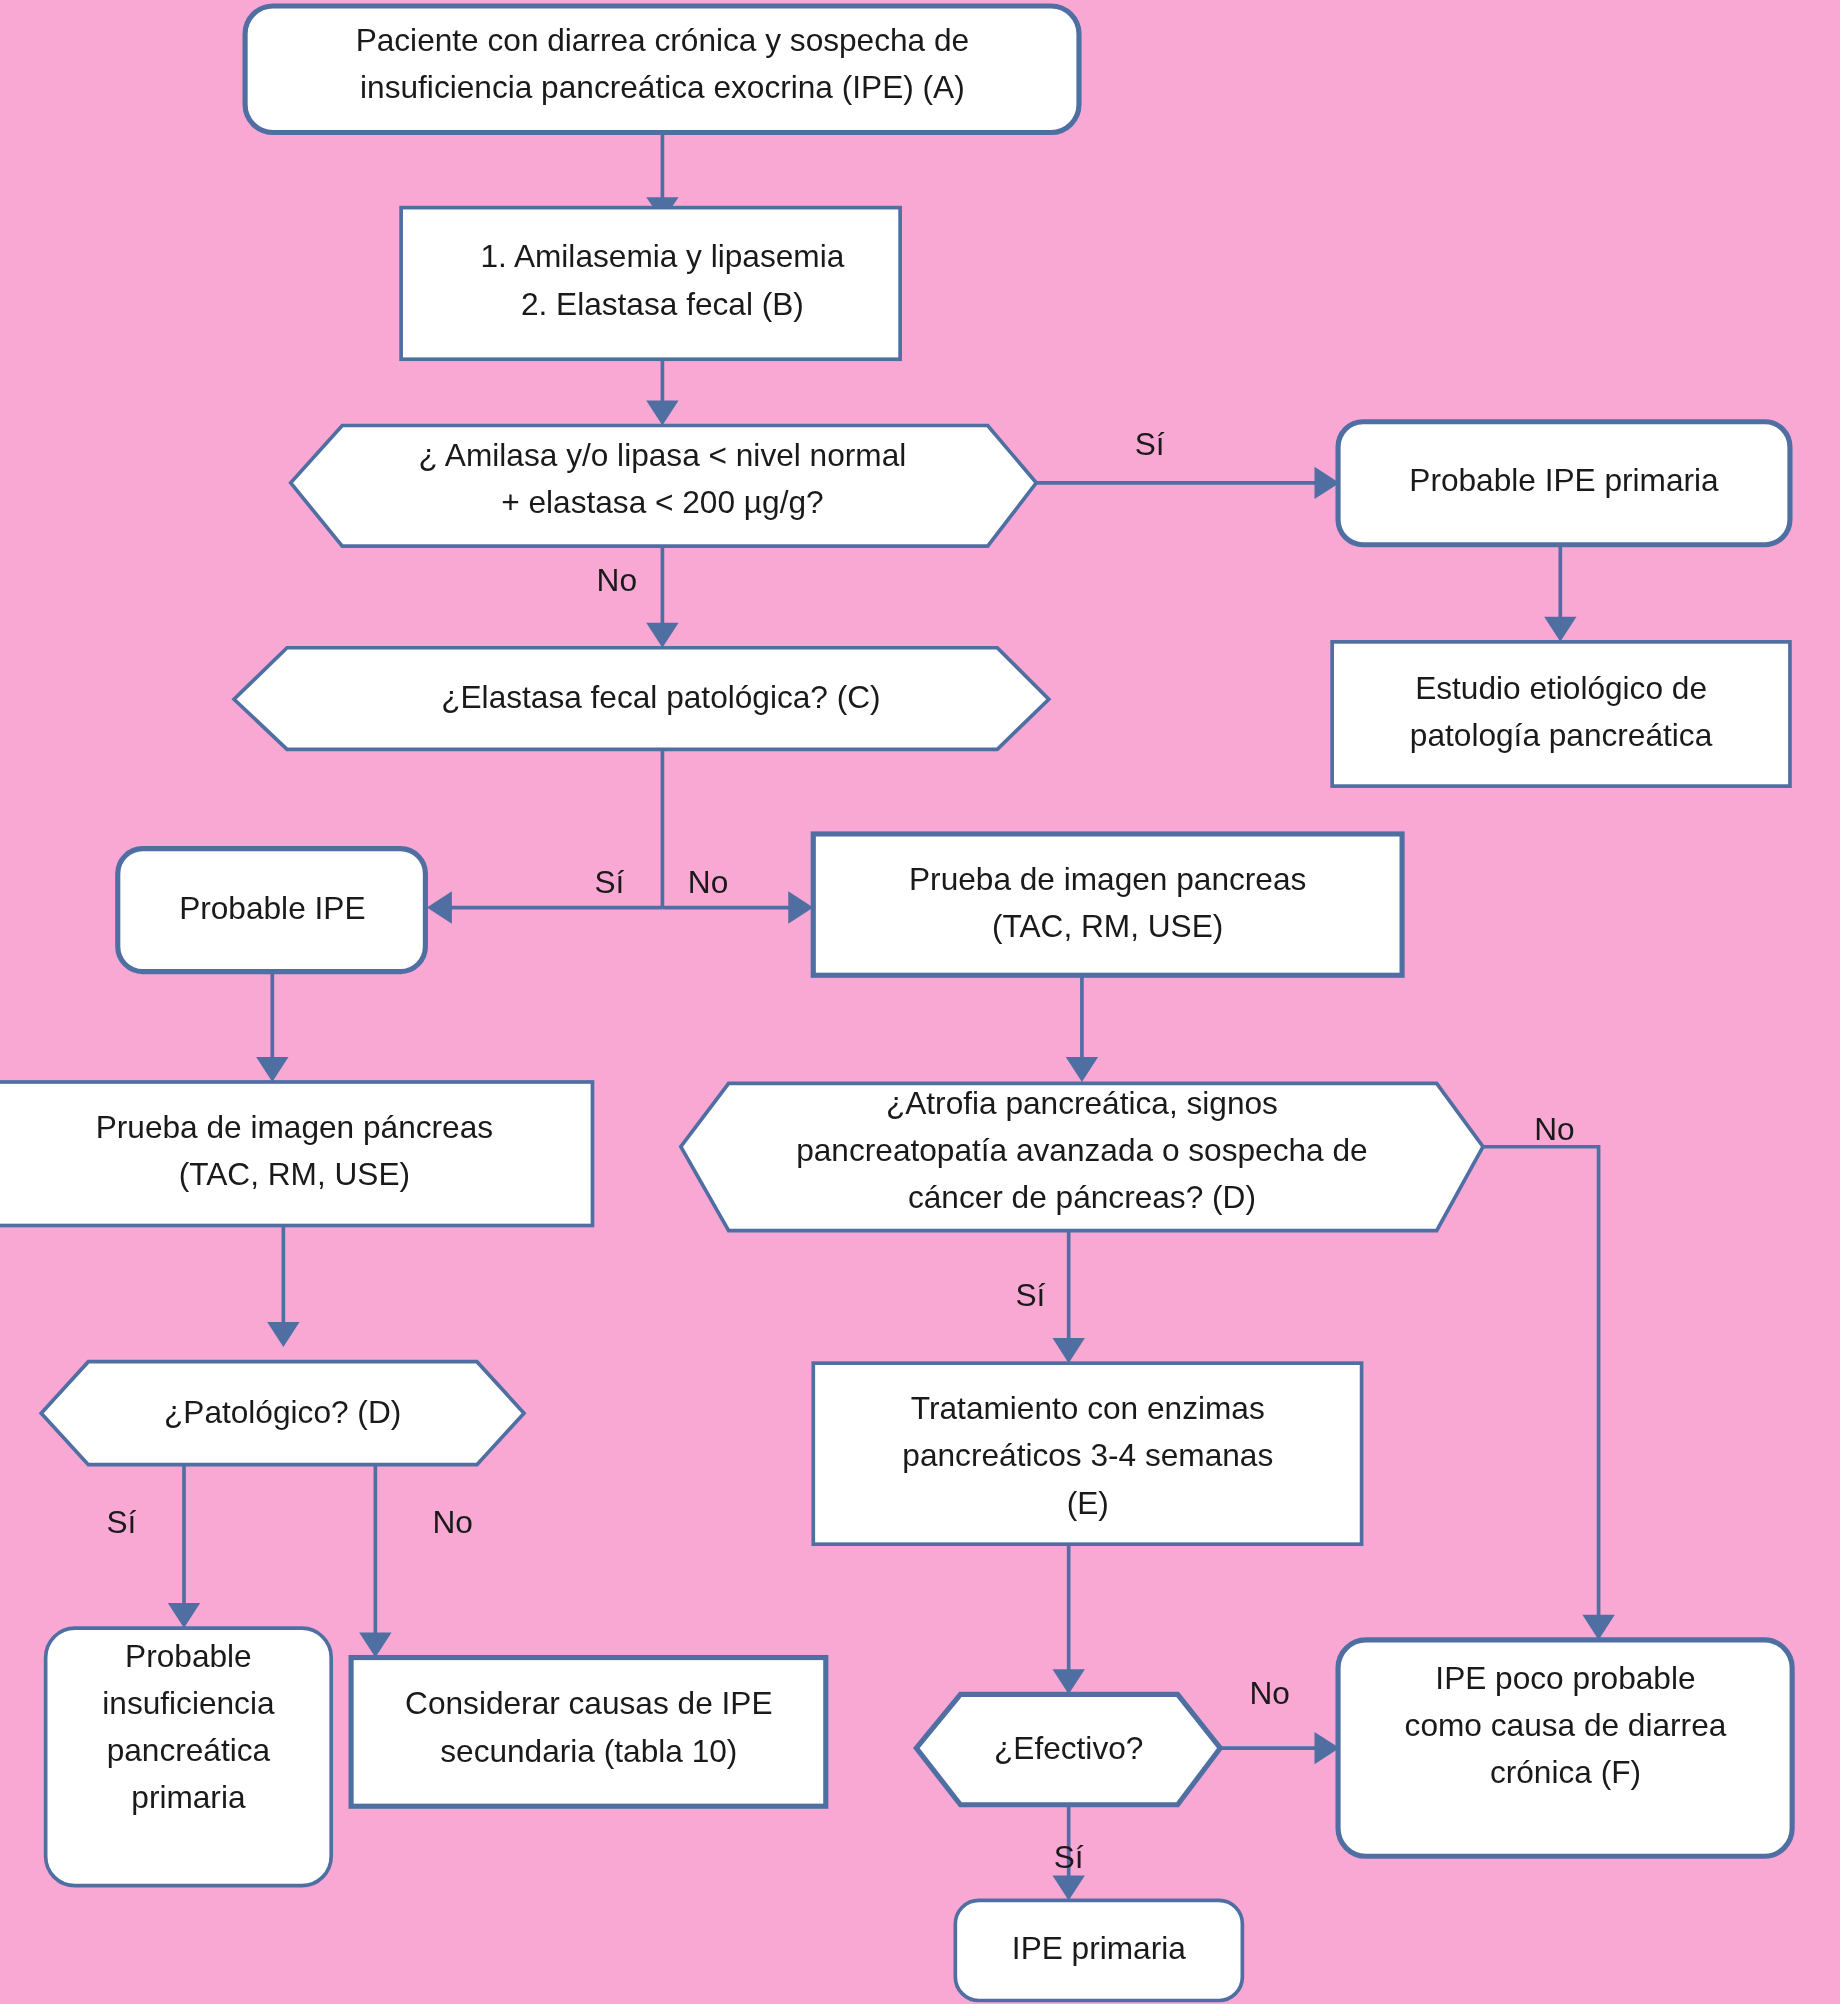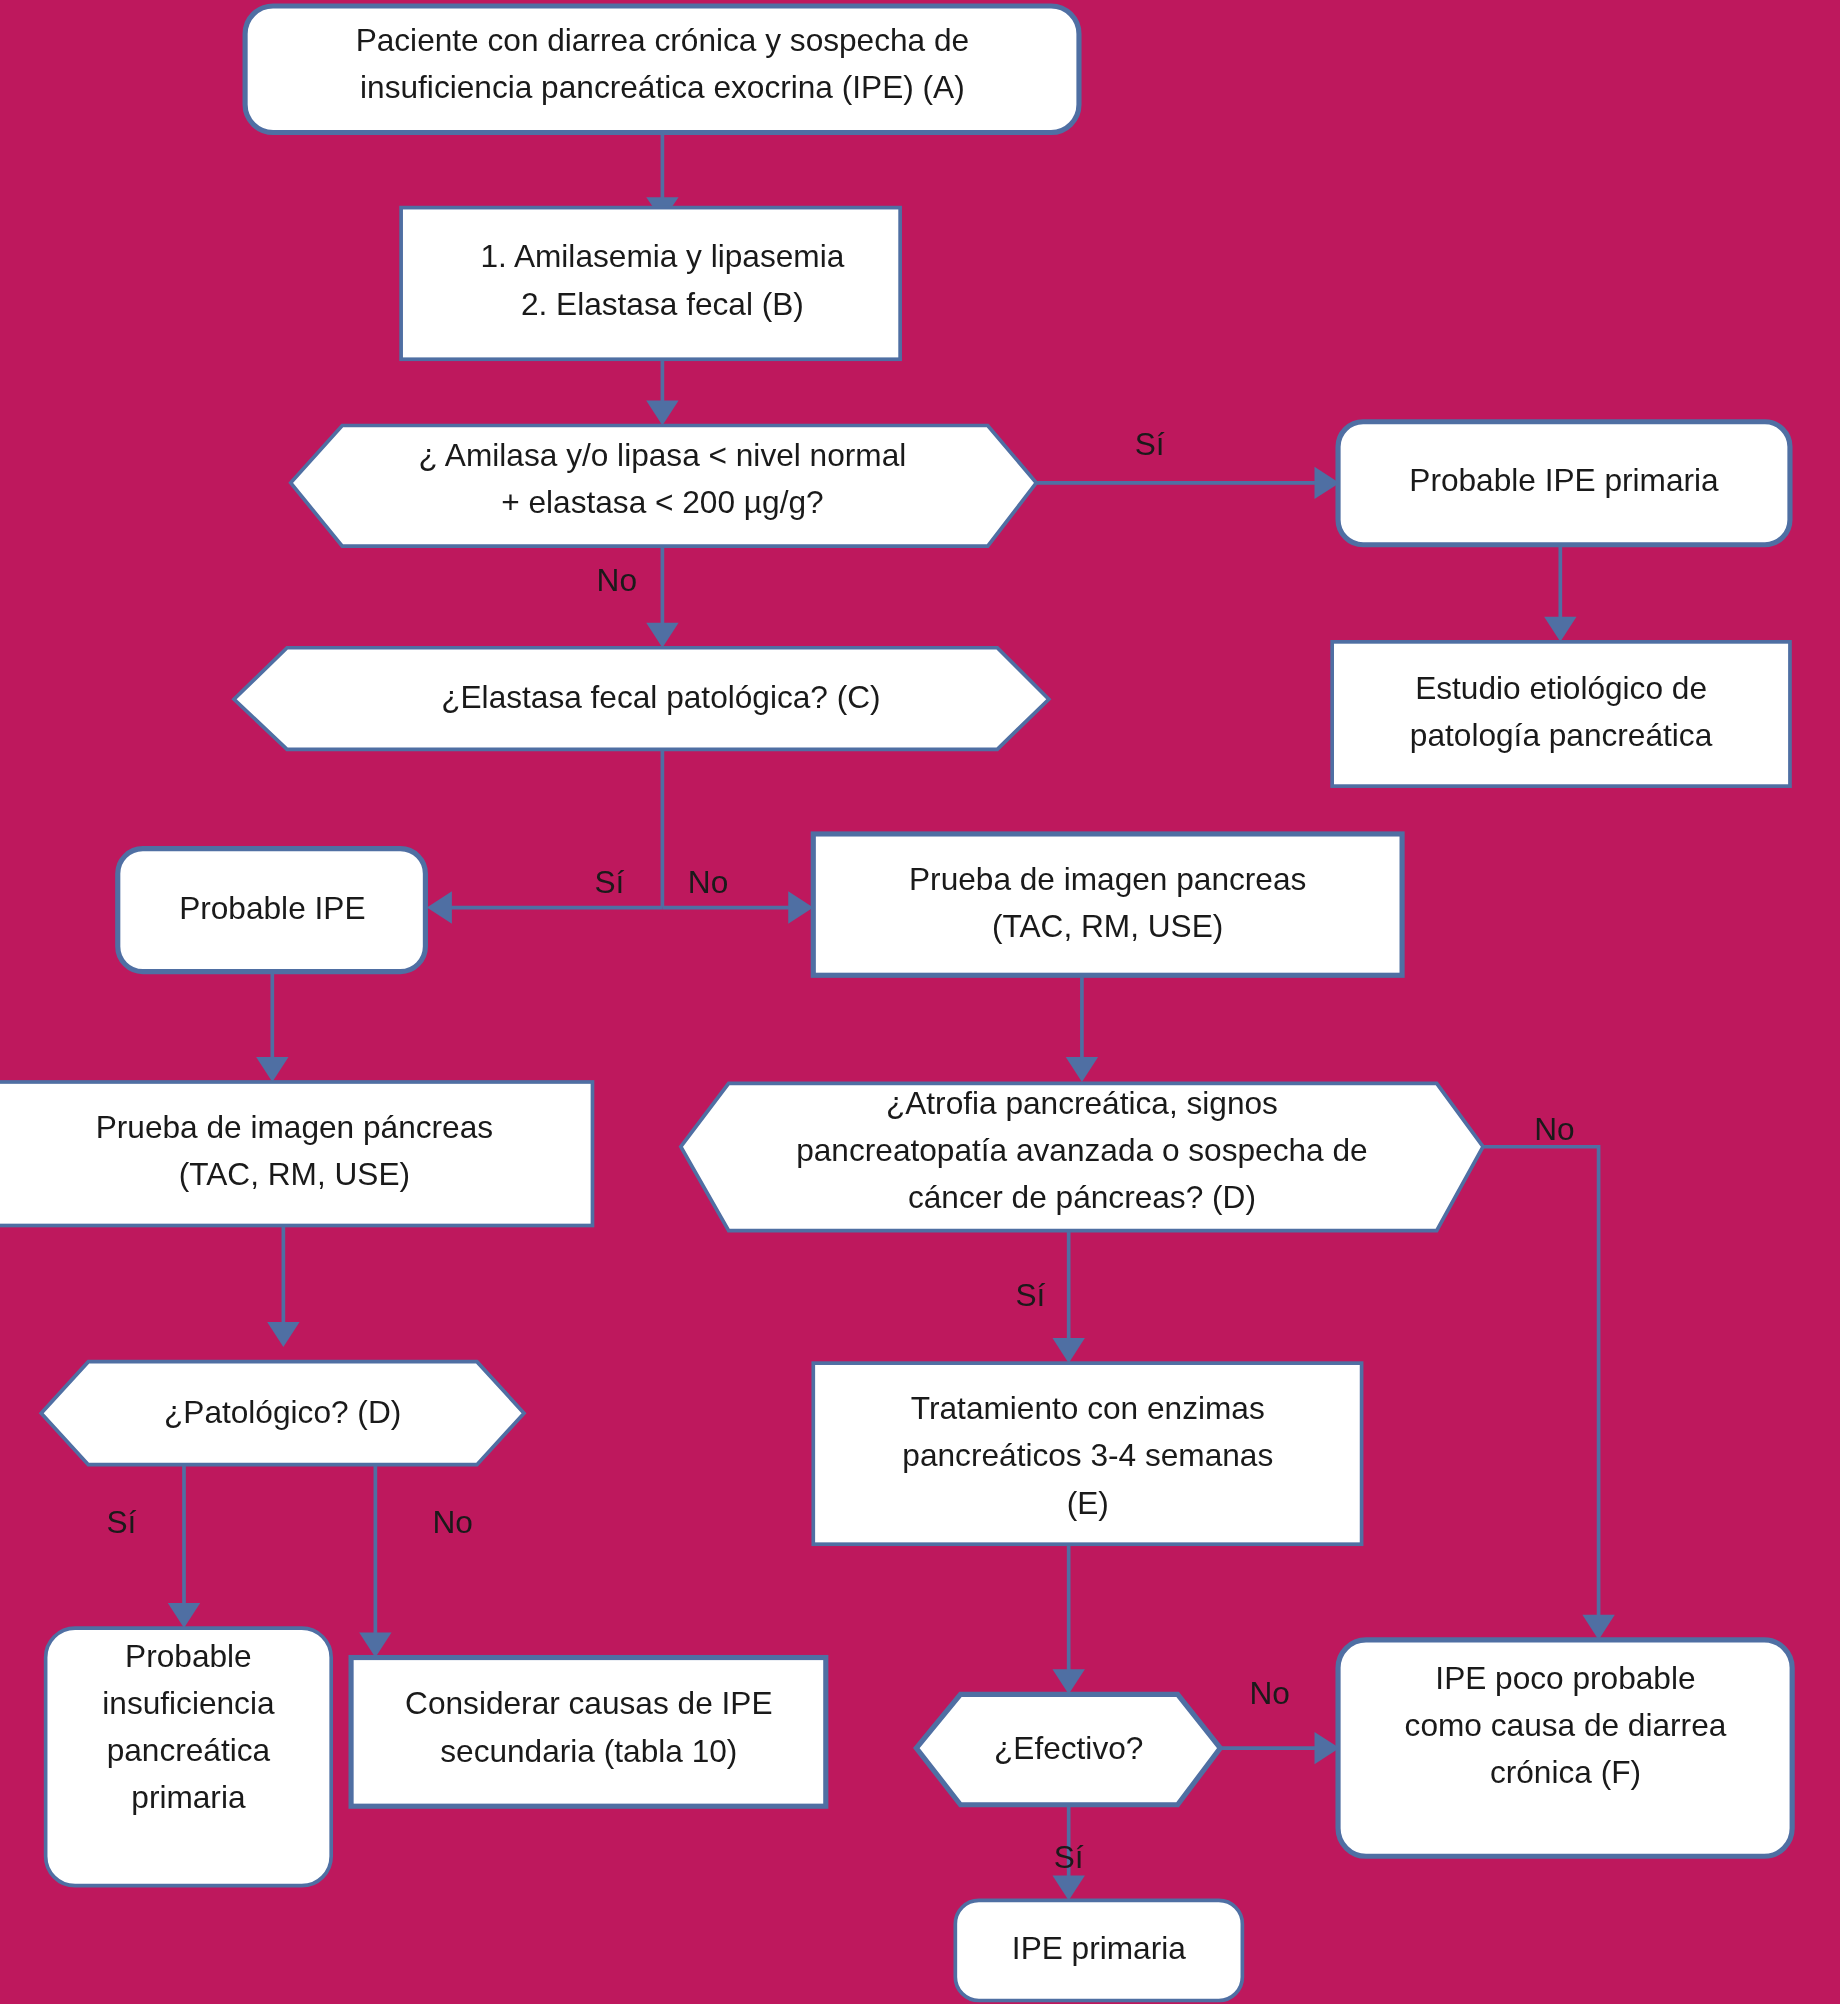--- a/index.html
+++ b/index.html
@@ -1,17 +1,17 @@
 <!DOCTYPE html>
 <html style="font-size:11.8px"><head>
 <meta charset="utf-8">
 <style>
   html,body{margin:0;padding:0;background:#ffffff;}
   body{font-family:"Liberation Sans", sans-serif;}
-  #stage{position:relative;width:1840px;height:2005px;background:#be185d;overflow:hidden;}
+  #stage{position:relative;width:1840px;height:2005px;background:#f9a8d4;overflow:hidden;}
   svg#flow{position:absolute;left:0;top:0;width:1840px;height:2005px;}
   .shape{fill:#ffffff;stroke:#4f6fa3;stroke-width:5;}
   .shape-thick{fill:#ffffff;stroke:#4f6fa3;stroke-width:7;}
   .conn{stroke:#4f6fa3;stroke-width:5;fill:none;}
   .arrowhead{fill:#4f6fa3;stroke:none;}
   .node-text{font-family:"Liberation Sans", sans-serif;font-size:43px;fill:#1a1a1a;text-anchor:middle;dominant-baseline:middle;}
   .edge-label{font-family:"Liberation Sans", sans-serif;font-size:43px;fill:#1a1a1a;text-anchor:middle;dominant-baseline:middle;}
 </style>
 </head>
 <body>

